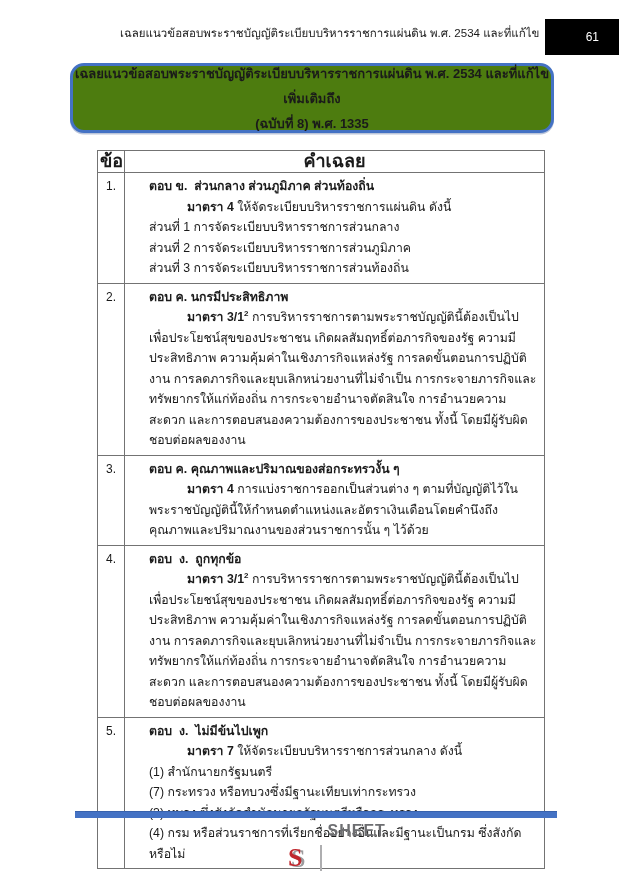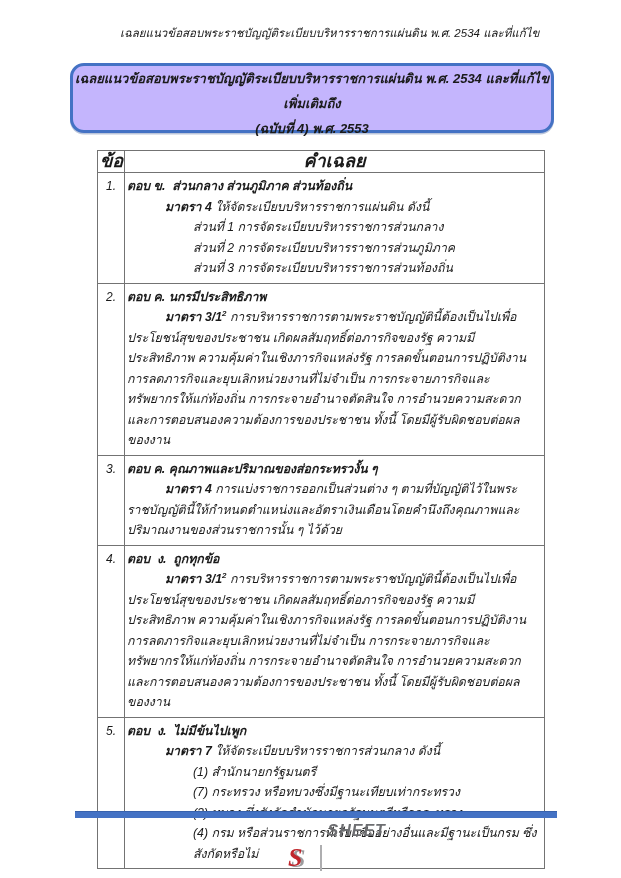--- a/index.html
+++ b/index.html
@@ -4,73 +4,73 @@
 <style>
   html, body { margin: 0; padding: 0; }
   body {
     width: 621px; height: 878px;
     background: #ffffff;
     font-family: "Liberation Sans", "DejaVu Sans", sans-serif;
     color: #1a1a1a;
     position: relative;
     overflow: hidden;
   }
-  .page { position: relative; width: 621px; height: 878px; background: #fff; font-style: italic; }
+  .page { position: relative; width: 621px; height: 878px; background: #fff; }
 
   
   .running-header {
     position: absolute; top: 24px; left: 120px; width: 410px;
     font-size: 11.5px; text-align: center; color: #1a1a1a;
     white-space: nowrap;
   }
   .page-num-box {
     position: absolute; left: 545px; top: 19px; width: 74px; height: 36px;
     background: #000000; color: #ffffff;
     font-size: 12px; line-height: 36px; text-align: right;
     padding-right: 20px; box-sizing: border-box;
   }
 
   
   .title-box {
     position: absolute; left: 70px; top: 63px; width: 484px; height: 70px;
     border: 3px solid #4472c4; border-radius: 14px;
     box-sizing: border-box;
-    display: flex; flex-direction: column; justify-content: space-between;
+    display: flex; flex-direction: column; justify-content: center;
     text-align: center;
     box-shadow: 0 1.5px 0 rgba(60,90,150,0.35);
-    background: #c4b5fd;
+    background: #4d7c0f;
   }
   .title-box .t-line { font-weight: bold; font-size: 13px; line-height: 25px; }
 
   
   .answer-table {
     position: absolute; left: 97px; top: 150px; width: 448px;
     border-collapse: collapse; table-layout: fixed;
     font-size: 12.3px; line-height: 20.5px;
   }
   .answer-table th, .answer-table td {
     border: 1px solid #737373;
     vertical-align: top;
     box-sizing: border-box;
   }
   .answer-table th {
     font-weight: bold; text-align: center;
     height: 22px; padding: 1px 2px; line-height: 18px; font-size: 18px;
   }
   .col-no { width: 27px; }
   td.no-cell { text-align: center; padding-top: 3px; font-size: 12px; }
-  td.ans-cell { padding: 3px 7px 4px 2px; }
+  td.ans-cell { padding: 3px 7px 4px 24px; }
   .b { font-weight: bold; }
   .label { font-weight: bold; white-space: pre-wrap; }
   .clause { text-indent: 38px; }
   .clause sup {
     font-size: 8px; font-weight: bold;
     vertical-align: super; line-height: 0;
   }
-  .item { margin-left: 66px; }
+  .item { }
 
   
   .footer-bar {
     position: absolute; left: 75px; top: 811px; width: 482px; height: 6px;
     background: #4472c4; border-top: 1px solid #3862ad;
   }
   .logo {
     position: absolute; left: 288px; top: 823px;
     display: flex; align-items: center; gap: 6px;
   }
@@ -92,24 +92,27 @@
     line-height: 9px; margin-top: 9px; padding-left: 1px;
   }
 </style>
 </head>
 <body>
 
 <div class="page">
 
   <div class="running-header">เฉลยแนวข้อสอบพระราชบัญญัติระเบียบบริหารราชการแผ่นดิน พ.ศ. 2534 และที่แก้ไข</div>
 
+  <div class="page-num-box">
+    <span>61</span>
+  </div>
 
   <div class="title-box">
     <div class="t-line">เฉลยแนวข้อสอบพระราชบัญญัติระเบียบบริหารราชการแผ่นดิน พ.ศ. 2534 และที่แก้ไขเพิ่มเติมถึง</div>
-    <div class="t-line">(ฉบับที่ 4) พ.ศ. 2553</div>
+    <div class="t-line">(ฉบับที่ 8) พ.ศ. 1335</div>
   </div>
 
   <table class="answer-table">
     <colgroup>
         <col class="col-no">
         <col>
       </colgroup>
     <thead>
       <tr>
         <th>ข้อ</th>

